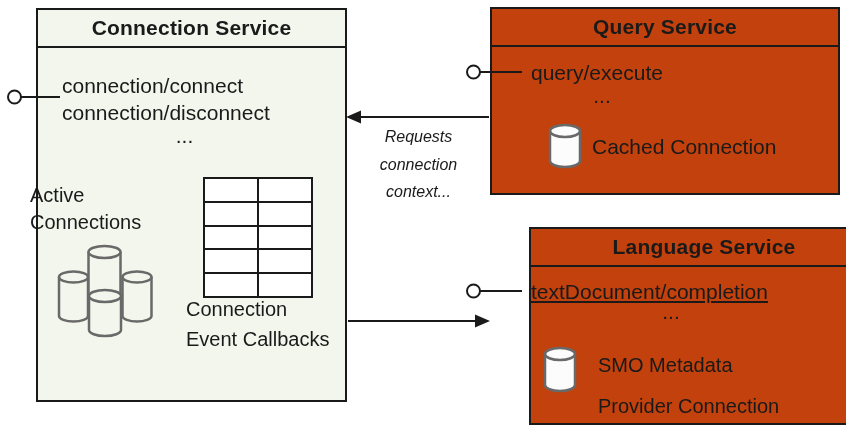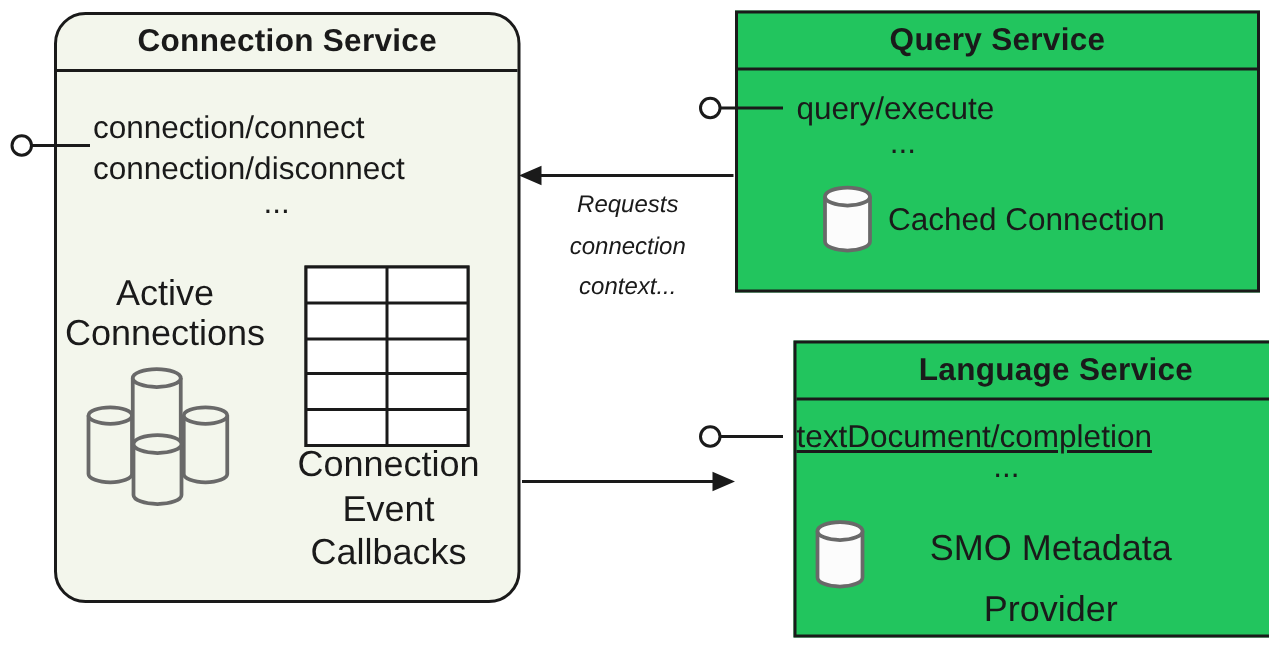--- a/index.html
+++ b/index.html
@@ -2,43 +2,43 @@
 <html><head>
 <meta charset="utf-8">
 <style>
   html,body{margin:0;padding:0;background:#ffffff;}
   #canvas{
     position:relative;width:846px;height:436px;background:#ffffff;overflow:hidden;
     font-family:"Liberation Sans", sans-serif;color:#1a1a1a;
   }
   .svc-box{position:absolute;border:2px solid #1a1a1a;box-sizing:border-box;}
   .svc-box.green{background:#f3f6ec;}
-  .svc-box.white{background:#22c55e;}
+  .svc-box.white{background:#c2410c;}
   .svc-header{
     height:36px;border-bottom:2px solid #1a1a1a;display:flex;align-items:center;justify-content:center;
     font-weight:bold;font-size:21px;letter-spacing:0.2px;
   }
   .abs{position:absolute;box-sizing:border-box;}
   .method{font-size:21px;line-height:27px;white-space:nowrap;}
   .ellipsis{font-size:21px;line-height:20px;text-align:center;}
-  .label{font-size:24px;line-height:27px;text-align:center;}
+  .label{font-size:20px;line-height:27px;}
   .caption{font-size:16px;font-style:italic;line-height:27.5px;text-align:center;}
   #overlay{position:absolute;left:0;top:0;width:846px;height:436px;pointer-events:none;}
   .grid{
     display:grid;grid-template-columns:repeat(2,1fr);grid-template-rows:repeat(5,1fr);
     gap:2px;background:#1a1a1a;border:2px solid #1a1a1a;
   }
   .grid .cell{background:#ffffff;}
 </style>
 </head>
 <body>
 
 <div id="canvas">
 
-  <div class="svc-box green" style="left:36px;top:8px;width:311px;height:394px;border-radius:21px;">
+  <div class="svc-box green" style="left:36px;top:8px;width:311px;height:394px;">
     <div class="svc-header">Connection Service</div>
   </div>
 
   <div class="abs method" style="left:62px;top:72px;">connection/connect</div>
   <div class="abs method" style="left:62px;top:99px;">connection/disconnect</div>
   <div class="abs ellipsis" style="left:62px;top:126px;width:245px;">...</div>
 
   <div class="abs label" style="left:30px;top:182px;width:160px;">Active Connections</div>
 
   <div class="abs grid" style="left:203px;top:177px;width:110px;height:121px;">

